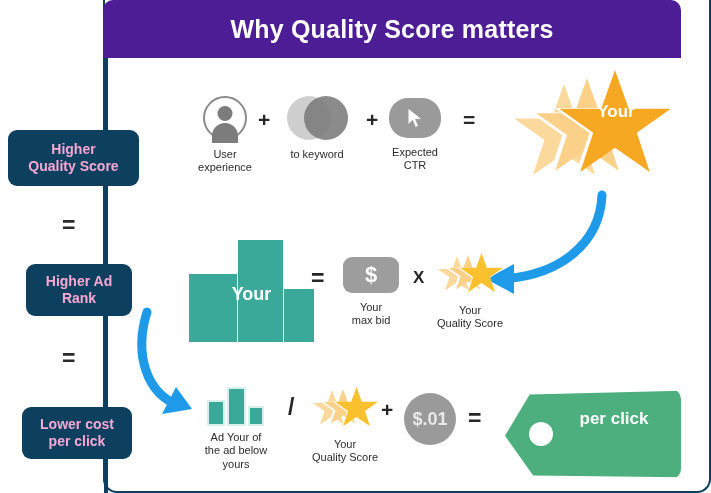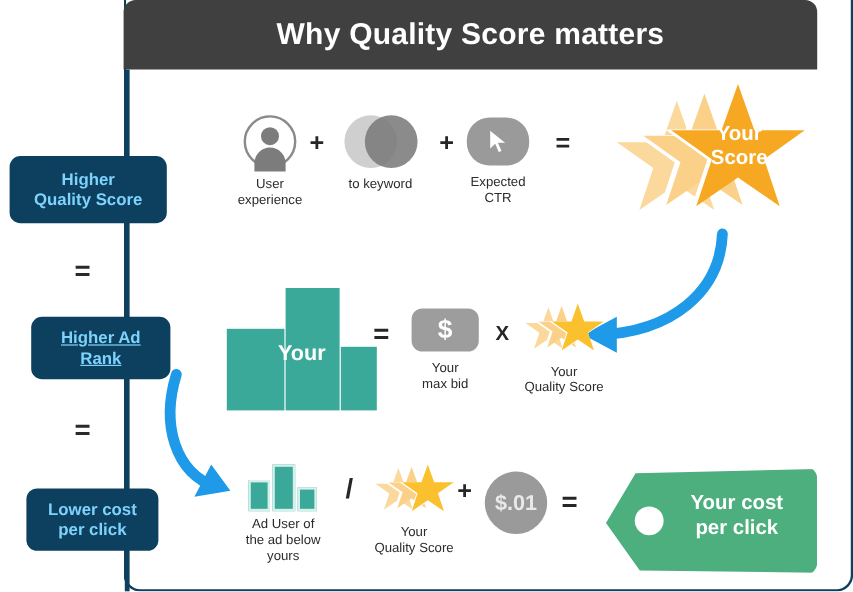--- a/index.html
+++ b/index.html
@@ -4,31 +4,31 @@
 <style>
   html,body{margin:0;padding:0;background:#ffffff;}
   body{width:711px;height:493px;position:relative;overflow:hidden;
        font-family:"Liberation Sans","DejaVu Sans",sans-serif;}
 
   
   #card{position:absolute;left:103px;top:0;width:608px;height:493px;
         border:2px solid #0d3f5f;border-top:none;border-radius:0 0 14px 14px;
         box-sizing:border-box;background:#fff;}
   #header{position:absolute;left:103px;top:0;width:578px;height:58px;
-          background:#404040;border-radius:10px 10px 0 0;
+          background:#4c1d95;border-radius:10px 10px 0 0;
           display:flex;align-items:center;justify-content:center;box-sizing:border-box;}
   #header .ttl{color:#ffffff;font-size:25px;font-weight:bold;letter-spacing:.2px;}
 
   
   #spine{position:absolute;left:104px;top:58px;width:4px;height:435px;background:#0d3f5f;}
-  .pill{position:absolute;background:#0d3f5f;color:#7dd3fc;border-radius:9px;
+  .pill{position:absolute;background:#0d3f5f;color:#f9a8d4;border-radius:9px;
         display:flex;align-items:center;justify-content:center;text-align:center;
         font-weight:bold;font-size:14px;line-height:1.18;z-index:5;}
   #pill-qs{left:8px;top:130px;width:131px;height:56px;}
-  #pill-ar{left:26px;top:264px;width:116px;height:52px;text-decoration:underline;}
+  #pill-ar{left:26px;top:264px;width:106px;height:52px;}
   #pill-cpc{left:22px;top:407px;width:110px;height:52px;}
   .eqsmall{position:absolute;color:#2a2a2a;font-size:23px;font-weight:bold;z-index:6;
            background:#fff;padding:0 2px;}
   #eq1{left:60px;top:212px;}
   #eq2{left:60px;top:345px;}
 
   
   .node{position:absolute;text-align:center;}
   .cap{font-size:11px;color:#2b2b2b;line-height:1.22;white-space:nowrap;}
   .op{position:absolute;color:#262626;font-weight:bold;}
@@ -140,21 +140,20 @@
 <div class="node" style="left:512px;top:62px;width:170px;height:160px;">
   <div style="position:absolute;inset:0;">
     <div class="star" style="left:0px;  top:22px; width:104px;height:100px;background:#fbd89c;"></div>
     <div class="star" style="left:16px; top:14px; width:110px;height:106px;background:#ffffff;"></div>
     <div class="star" style="left:22px; top:16px; width:106px;height:102px;background:#fbd089;"></div>
     <div class="star" style="left:40px; top:6px;  width:120px;height:116px;background:#ffffff;"></div>
     <div class="star" style="left:45px; top:8px;  width:116px;height:112px;background:#f7a823;"></div>
   </div>
   <div style="position:absolute;left:58px;top:40px;width:92px;color:#fff;font-weight:bold;font-size:17px;line-height:1.2;text-align:center;">
     <div>Your</div>
-    <div>Score</div>
   </div>
 </div>
 
 <svg style="position:absolute;left:430px;top:185px;" width="180" height="110">
   <path d="M172 10 C170 58, 130 92, 68 94" stroke="#1e9ae8" stroke-width="9" fill="none" stroke-linecap="round"></path>
   <path d="M56 94 L84 79 L84 109 Z" fill="#1e9ae8"></path>
 </svg>
 
 <div class="node" style="left:189px;top:240px;width:122px;height:102px;">
   <div style="position:absolute;inset:0;">
@@ -193,21 +192,21 @@
   <path d="M7 2 C-6 44, 6 84, 40 96" stroke="#1e9ae8" stroke-width="9" fill="none" stroke-linecap="round"></path>
   <path d="M52 99 L22 104 L36 77 Z" fill="#1e9ae8"></path>
 </svg>
 
 <div class="node" style="left:187px;top:387px;width:98px;">
   <div style="position:relative;width:62px;height:38px;margin:0 auto 6px;">
     <div class="bar out" style="left:2px; top:13px;width:14px;height:22px;"></div>
     <div class="bar out" style="left:22px;top:0px; width:15px;height:35px;"></div>
     <div class="bar out" style="left:43px;top:19px;width:12px;height:16px;"></div>
   </div>
-  <div class="cap">Ad User of</div>
+  <div class="cap">Ad Your of</div>
   <div class="cap">the ad below</div>
   <div class="cap">yours</div>
 </div>
 
 <div class="op" style="left:288px;top:394px;font-size:23px;">/</div>
 
 <div class="node" style="left:300px;top:386px;width:90px;">
   <div style="position:relative;width:66px;height:46px;margin:0 auto 6px;">
     <div class="star" style="left:0px; top:4px; width:40px;height:38px;background:#fbd89c;"></div>
     <div class="star" style="left:8px; top:2px; width:42px;height:40px;background:#ffffff;"></div>
@@ -224,16 +223,15 @@
 <div class="node" style="left:404px;top:393px;width:52px;">
   <div class="pennycircle">$.01</div>
 </div>
 
 <div class="op" style="left:468px;top:405px;font-size:23px;">=</div>
 
 <div id="tag">
   <div class="shape"></div>
   <div class="hole"></div>
   <div class="txt">
-    <div>Your cost</div>
     <div>per click</div>
   </div>
 </div>
 
 </body></html>

